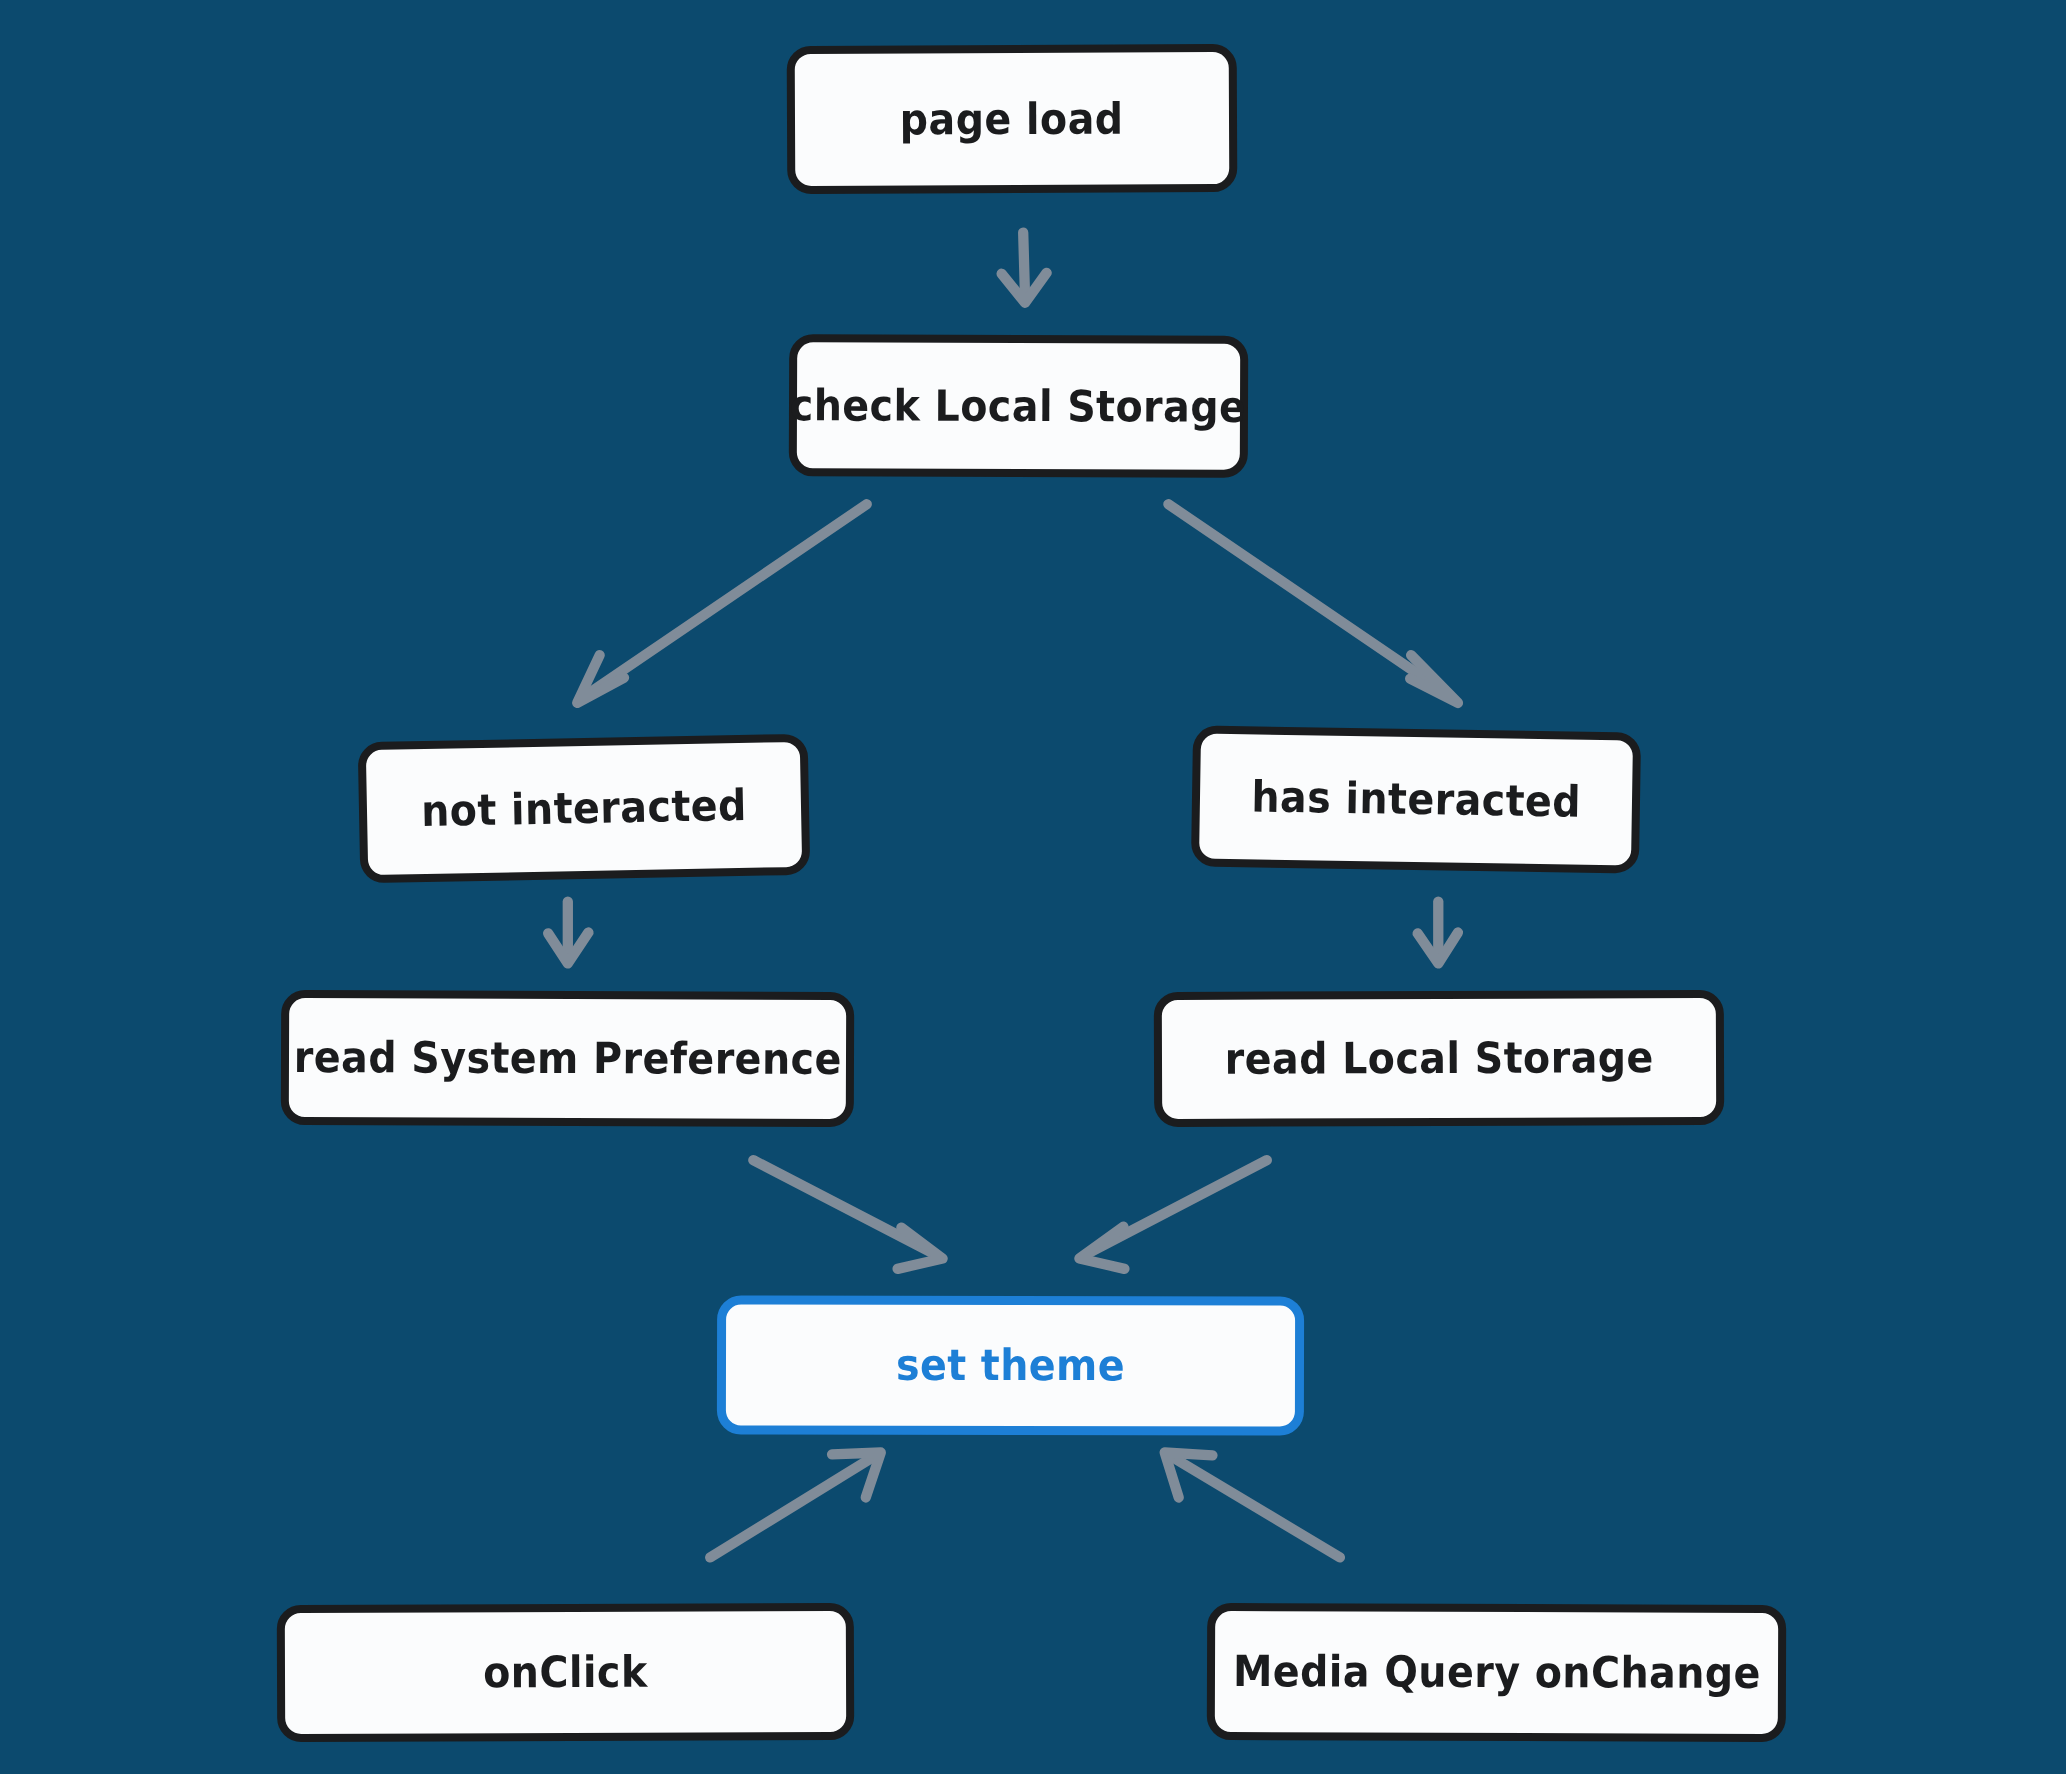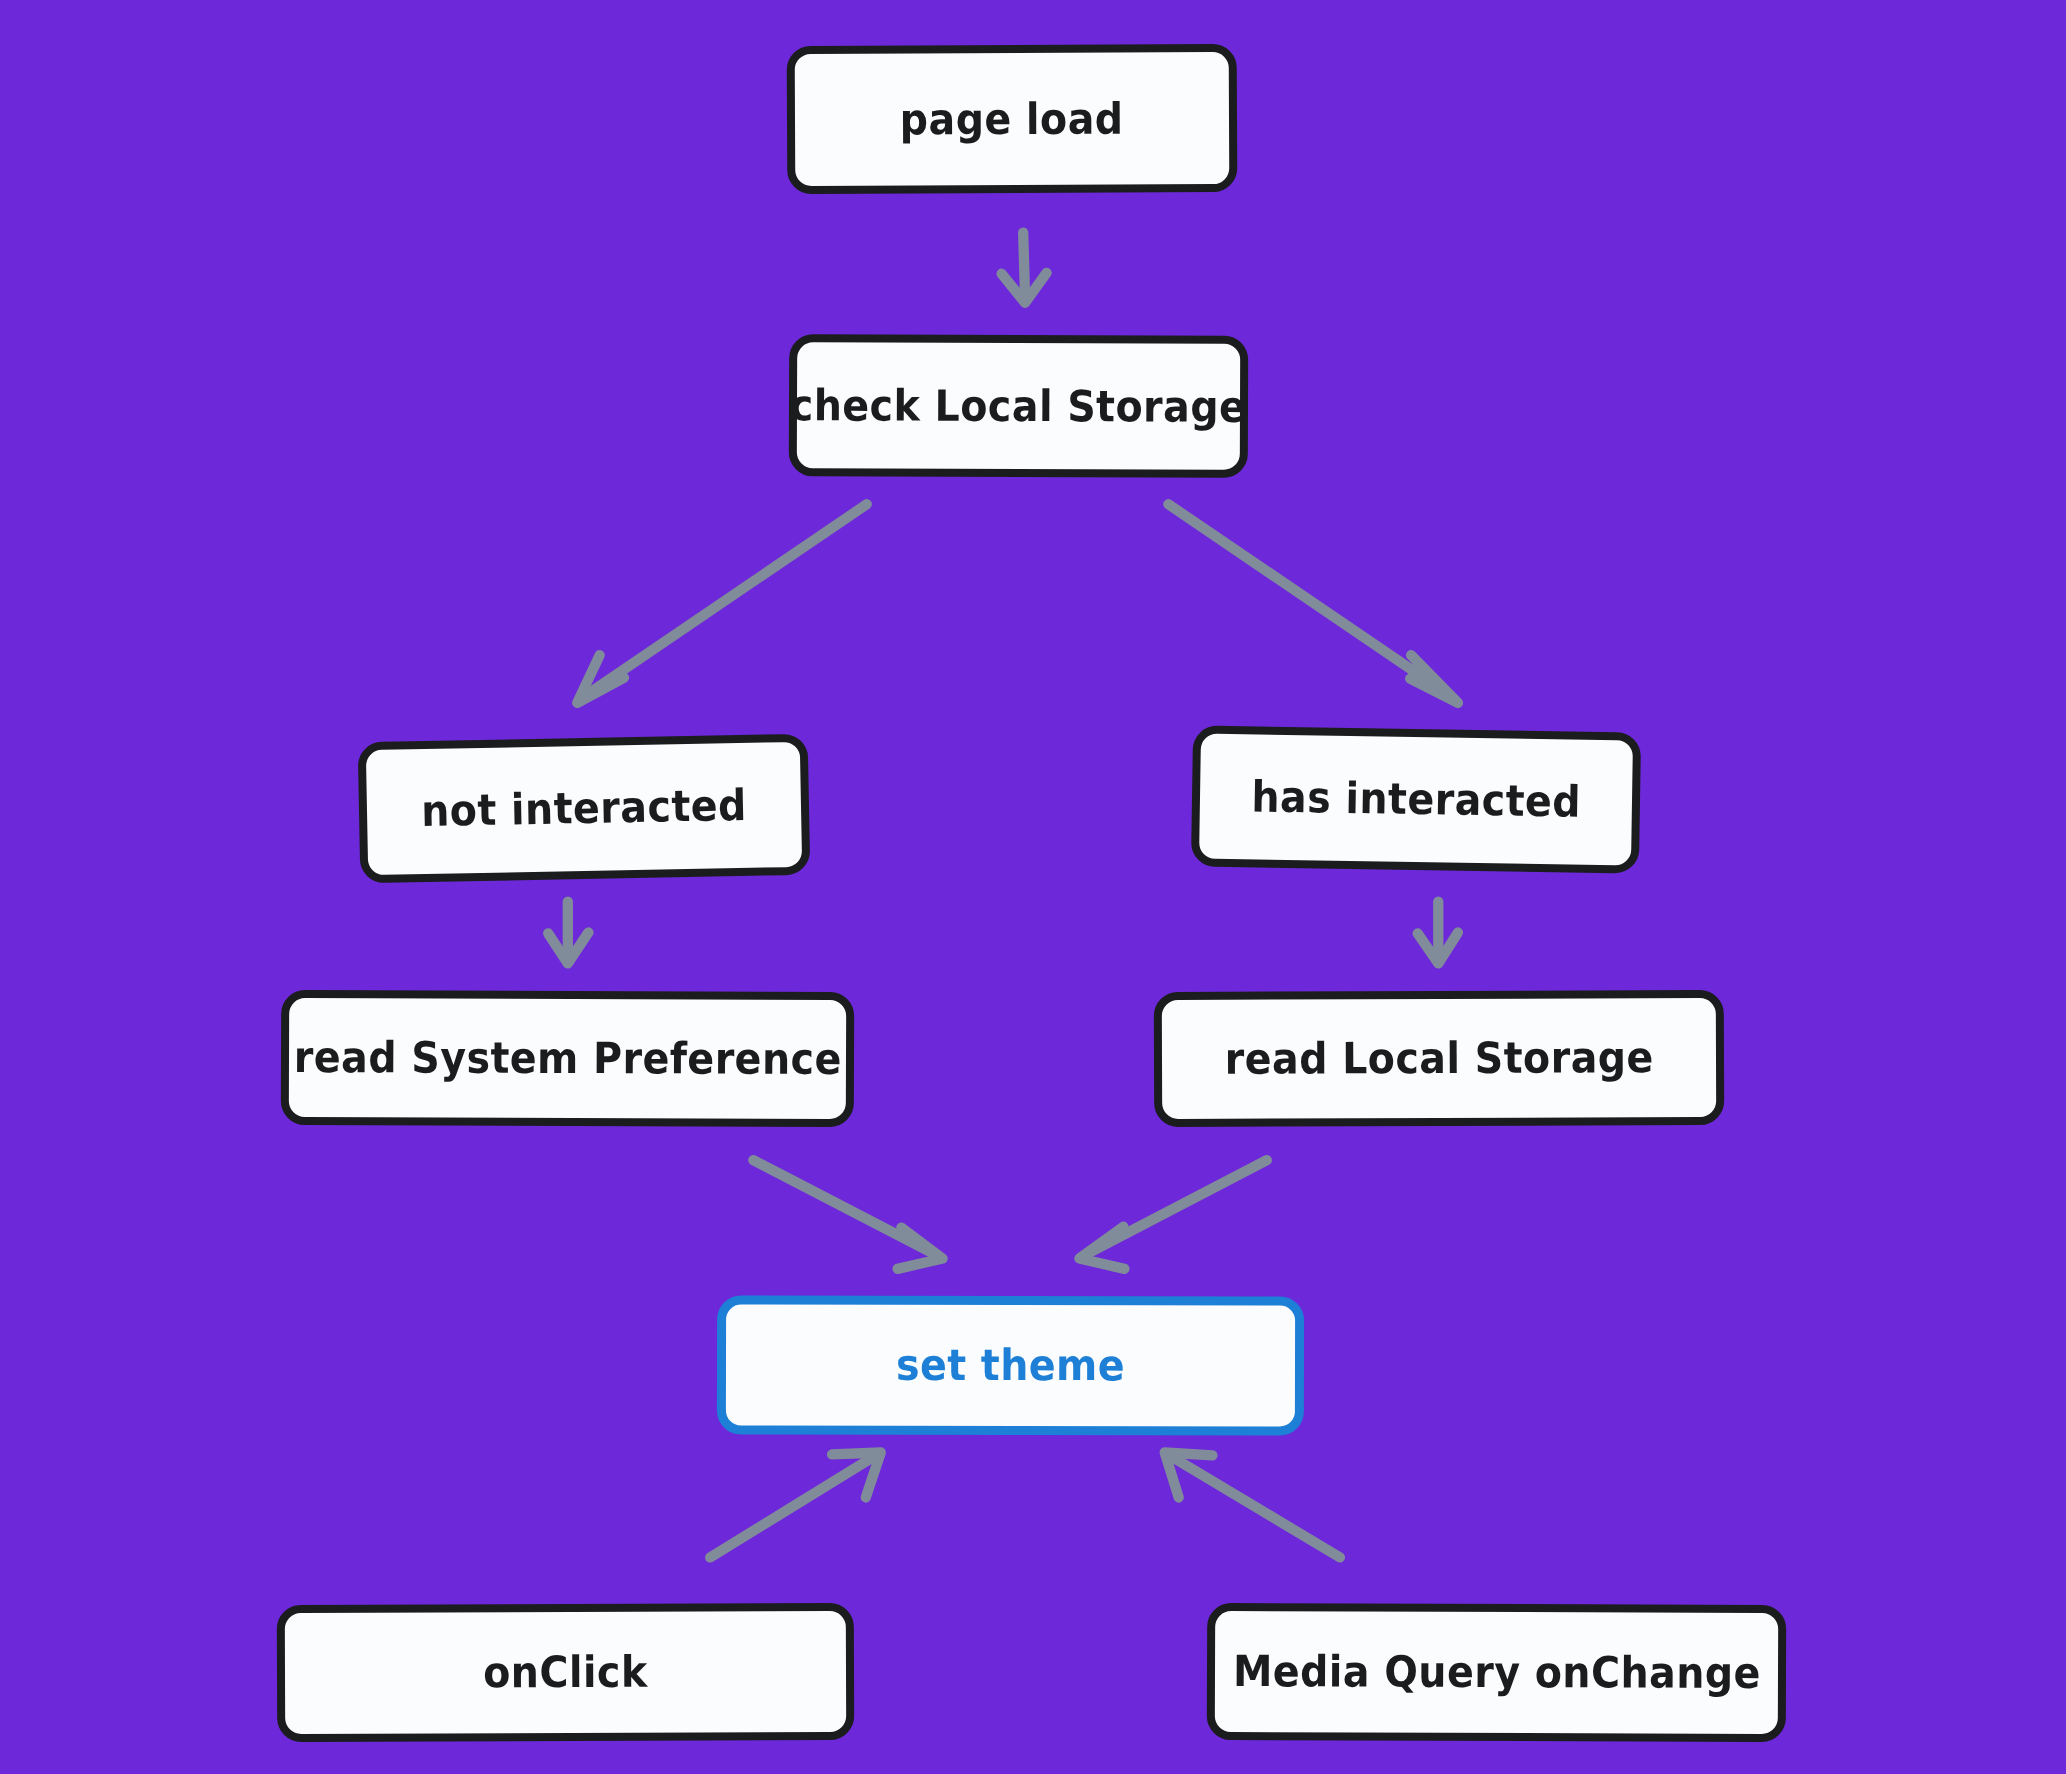--- a/index.html
+++ b/index.html
@@ -4,21 +4,21 @@
 <style>
   html, body {
     margin: 0;
     padding: 0;
     background: #f6f8fa;
   }
   #canvas {
     position: relative;
     width: 2067px;
     height: 1775px;
-    background: #6d28d9;
+    background: #0c4a6e;
     overflow: hidden;
     font-family: "DejaVu Sans", sans-serif;
   }
   #edges {
     position: absolute;
     left: 0; top: 0;
     width: 2067px;
     height: 1775px;
     pointer-events: none;
   }

